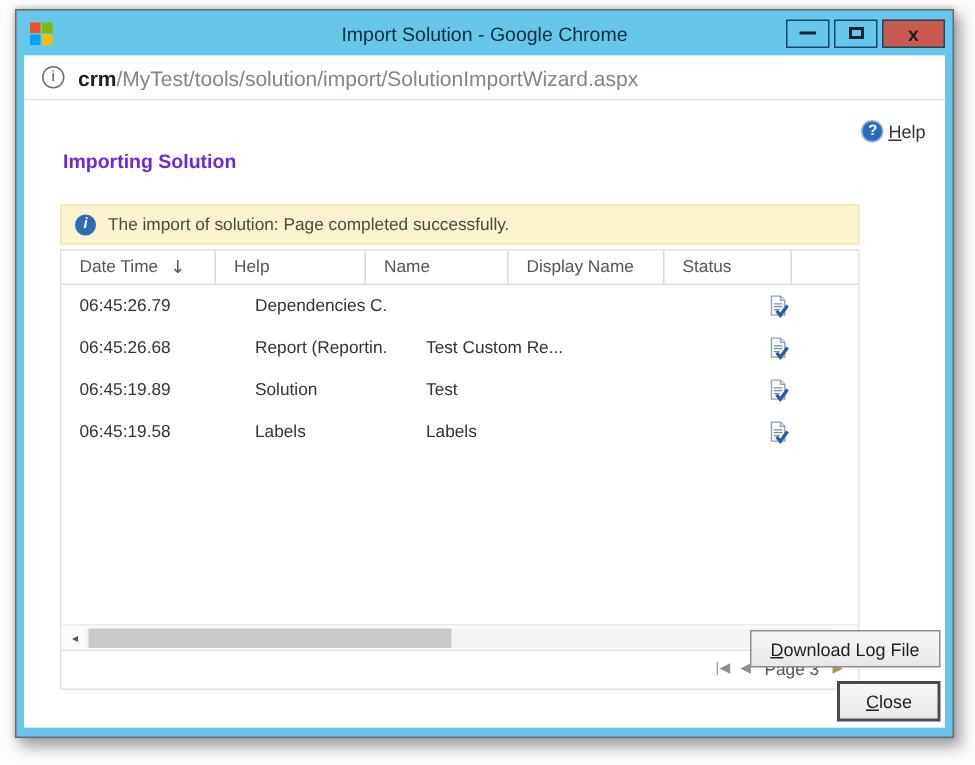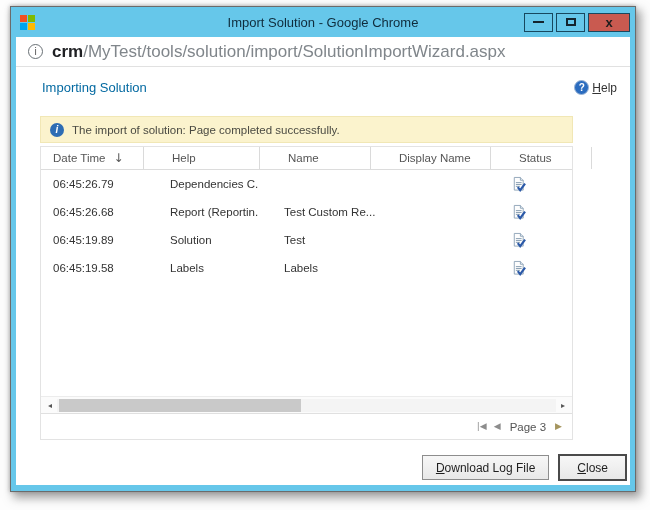--- a/index.html
+++ b/index.html
@@ -25,36 +25,36 @@
   .ctrl.close { width:42px; background:#c95a50; }
   .glyph-min { width:11px; height:2px; background:#14242e; }
   .glyph-max { width:10px; height:8px; border:2px solid #14242e; }
   .glyph-x { font-size:13px; font-weight:700; color:#1d1d1d; line-height:1; }
 
   
   .frame-body { position:absolute; left:5px; right:5px; top:30px; bottom:6px; background:#fff; overflow:hidden; }
 
   .urlbar { height:30px; border-bottom:1px solid #e1e1e1; display:flex; align-items:center; padding:0 12px; gap:9px; background:#fff; }
   .url-info { width:15px; height:15px; border:1px solid #697075; border-radius:50%; color:#555; font-size:10px; display:flex; align-items:center; justify-content:center; flex:none; cursor:pointer; }
-  .url-text { font-size:17px; color:#80868b; white-space:nowrap; overflow:hidden; }
+  .url-text { font-size:14px; color:#80868b; white-space:nowrap; overflow:hidden; }
   .url-host { color:#202124; font-weight:700; }
 
   .content { position:relative; height:calc(100% - 30px); background:#fff; }
 
   .head-row { display:flex; justify-content:space-between; align-items:flex-start; padding:13px 13px 0 26px; }
-  .heading { font-size:13px; font-weight:400; color:#0369a1; }
+  .heading { font-size:13px; font-weight:700; color:#6d28d9;margin-top:20px; }
   .help { display:flex; align-items:center; gap:3px; font-size:12px; color:#333; cursor:pointer; }
   .help-icon { width:15px; height:15px; border-radius:50%; background:#2b6cbf; border:1px solid #9ab4d6; color:#fff; font-size:10px; font-weight:700; display:flex; align-items:center; justify-content:center; }
 
   .banner { margin:21px 0 0 24px; width:533px; height:27px; background:#fbf3cd; border:1px solid #f1e7b5; display:flex; align-items:center; gap:8px; padding:0 9px; font-size:11.5px; color:#4a4a42; }
   .banner-icon { width:14px; height:14px; border-radius:50%; background:#2e6db4; color:#fff; font-size:10px; font-weight:700; font-style:italic; display:flex; align-items:center; justify-content:center; flex:none; }
 
   
   .grid { margin:3px 0 0 24px; width:533px; height:294px; border:1px solid #e3e3e3; display:flex; flex-direction:column; font-size:11.5px; background:#fff; }
-  .grid-header { height:23px; flex:none; display:flex; align-items:stretch; color:#555; border-bottom:1px solid #dcdcdc;gap:16px; }
+  .grid-header { height:23px; flex:none; display:flex; align-items:stretch; color:#555; border-bottom:1px solid #dcdcdc; }
   .hcell { display:flex; align-items:center; padding-left:12px; white-space:nowrap; overflow:hidden; border-right:1px solid #dadada; cursor:pointer; }
   .hcell.c5 { border-right:none; }
   .sort { margin-left:8px; font-size:12px; color:#555; font-family:"DejaVu Sans", sans-serif; }
   .c0 { width:103px; flex:none; } .c1 { width:100px; flex:none; } .c2 { width:104px; flex:none; }
   .c3 { width:95px; flex:none; }  .c4 { width:85px; flex:none; }  .c5 { flex:1; min-width:0; }
   .grid-row { height:28px; flex:none; display:flex; align-items:center; color:#333; cursor:default;gap:14px; }
   .cell { padding-left:12px; white-space:nowrap; overflow:hidden; }
   .cell.c4 { display:flex; align-items:center; }
   .grid-filler { flex:1; }
 
@@ -62,21 +62,21 @@
   .hs-arrow { width:14px; text-align:center; font-size:8px; color:#555; font-family:"DejaVu Sans", sans-serif; cursor:pointer; }
   .hs-track { flex:1; height:13px; position:relative; background:#f4f4f4; }
   .hs-thumb { position:absolute; left:2px; top:0; width:242px; height:13px; background:#c9c9c9; cursor:grab; }
 
   .pager { height:26px; flex:none; border-top:1px solid #e0e0e0; display:flex; align-items:center; justify-content:flex-end; gap:7px; padding-right:10px; }
   .pg-ico { font-size:9px; color:#8d8d8d; font-family:"DejaVu Sans", sans-serif; cursor:pointer; line-height:1; }
   .pg-ico.next { color:#a5955e; }
   .pg-label { font-size:11.5px; color:#555; margin:0 2px; }
 
   
-  .footer { position:absolute; right:3px; bottom:4px; display:flex; align-items:center; gap:9px; }
+  .footer { position:absolute; right:3px; bottom:4px; display:flex; align-items:flex-end; gap:9px;flex-direction:column; }
   .btn { height:25px; background:linear-gradient(#f7f7f7,#e8e8e8); border:1px solid #8d8d8d; font-size:12px; color:#1f1f1f; padding:0 13px; font-family:inherit; cursor:pointer; }
   .btn.default { border:2px solid #4a4a4a; padding:0 17px; height:27px; }
   .mnemonic { display:inline-block; }
   .mnemonic::first-letter { text-decoration:underline; }
 </style>
 </head>
 <body>
 
 <div class="stage">
   <div class="window">

